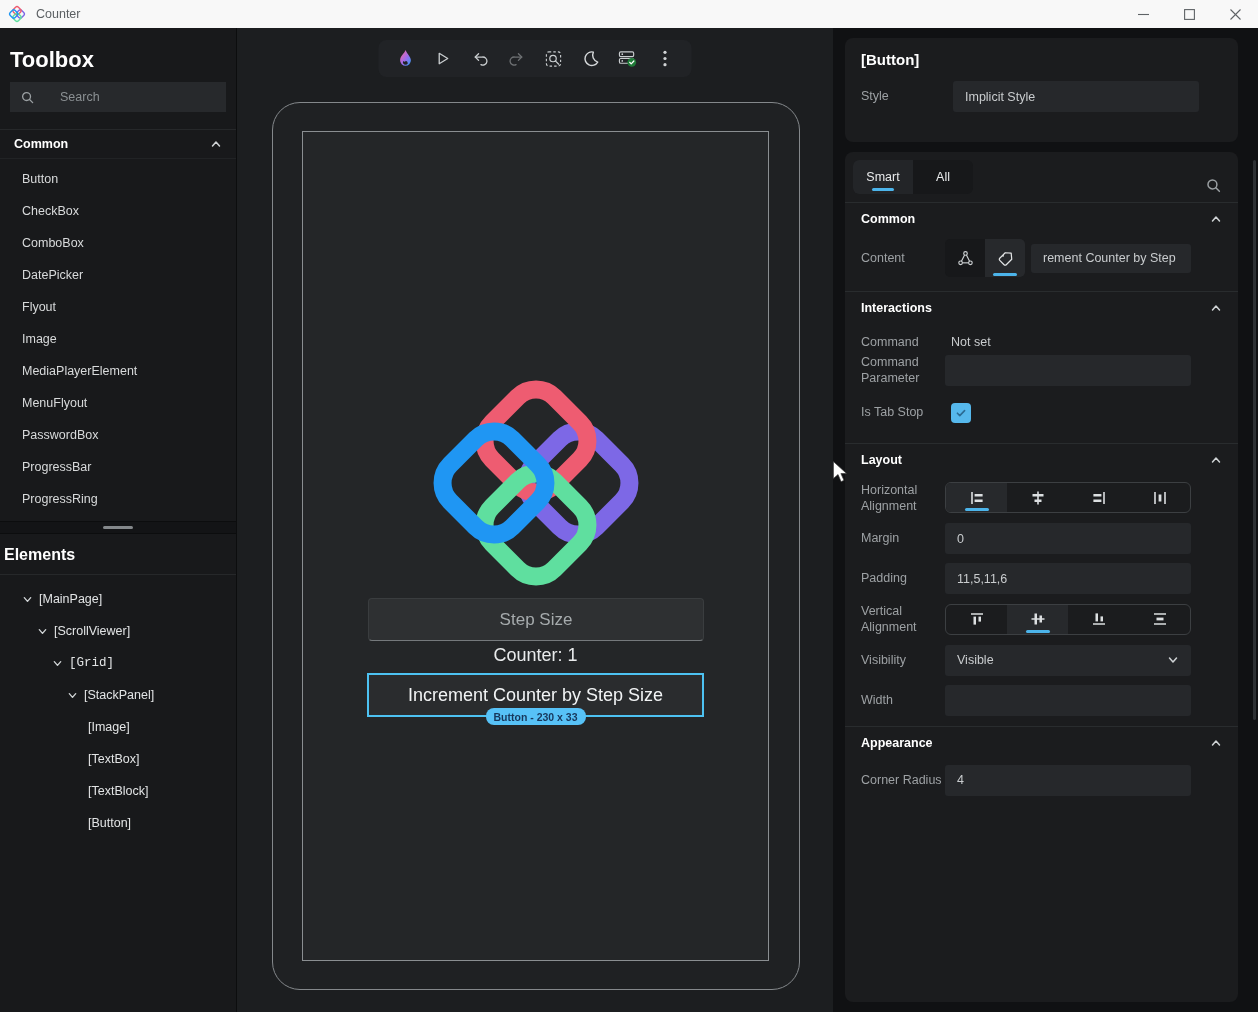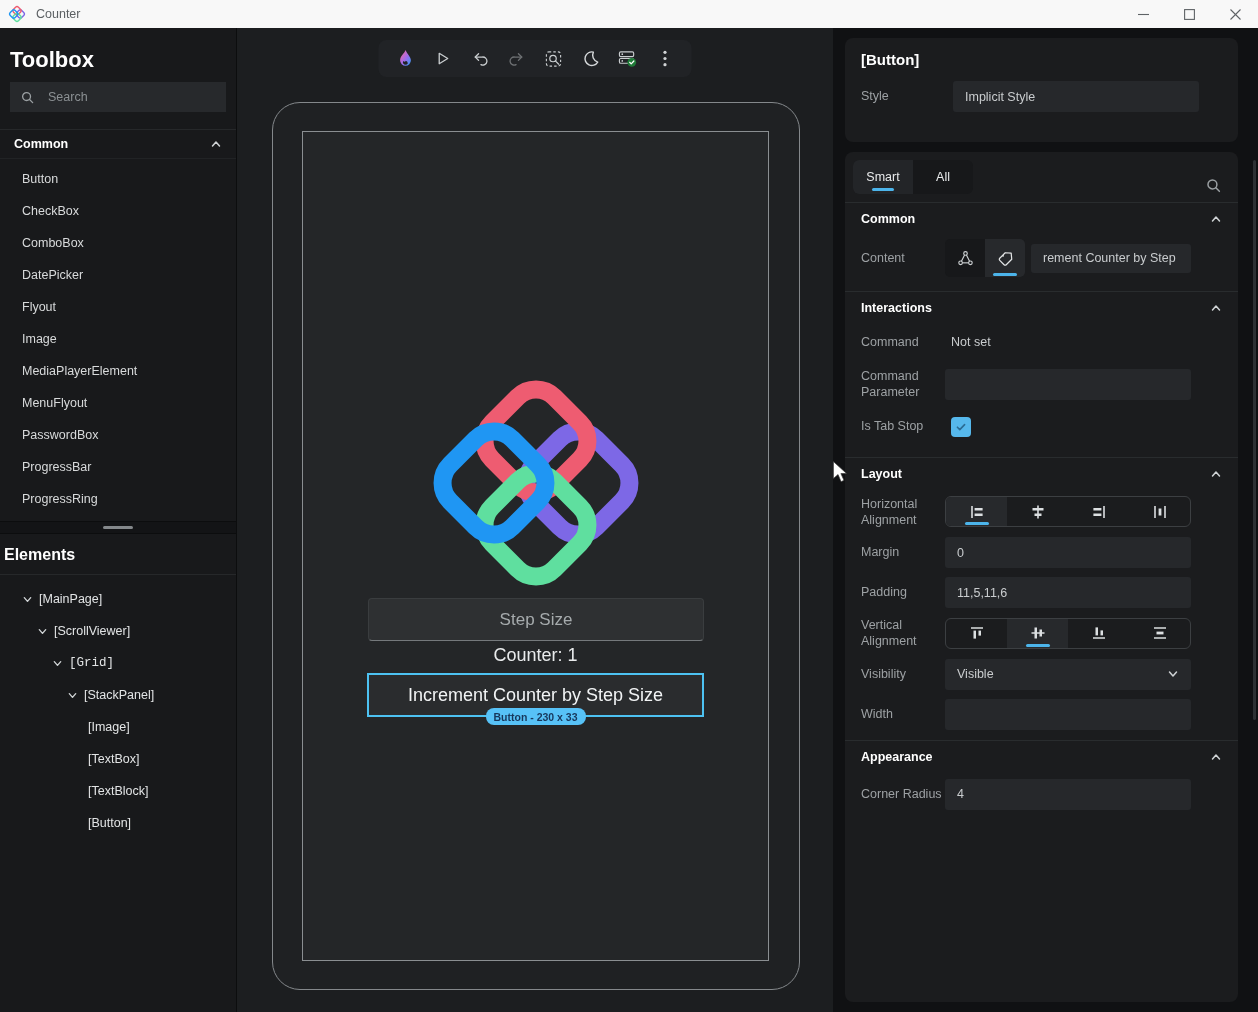--- a/index.html
+++ b/index.html
@@ -12,21 +12,21 @@
     display:flex; align-items:center; }
   .titlebar .appicon { width:18px; height:18px; margin-left:8px; }
   .titlebar .title { margin-left:10px; font-size:12.5px; color:#5c6063; }
   .win-controls { position:absolute; right:0; top:0; height:28px; display:flex; }
   .win-btn { width:46px; height:28px; display:flex; align-items:center; justify-content:center; color:#5f6366; }
 
   
   .sidebar { position:absolute; left:0; top:28px; width:237px; height:984px; background:#18191b; border-right:1px solid #0c0d0e; }
   .panel-h1 { color:#fff; font-size:22px; font-weight:bold; padding:19px 0 0 10px; }
   .searchbox { margin:9px 10px 0 10px; height:30px; background:#27292c; border-radius:0;
-    display:flex; align-items:center; padding:0 10px; gap:13px; }
+    display:flex; align-items:center; padding:0 10px; gap:25px; }
   .searchbox span { color:#8b9093; font-size:12.5px; }
   .tb-section { margin-top:17px; height:30px; border-top:1px solid #26282a; border-bottom:1px solid #212325;
     display:flex; align-items:center; justify-content:space-between; padding:0 14px; }
   .tb-section b { color:#fff; font-size:12.5px; }
   .tb-items { padding-top:4px; }
   .tb-item { height:32px; display:flex; align-items:center; padding-left:22px; color:#d8dadb; font-size:12.5px; cursor:default; }
   .splitter { margin-top:6px; height:13px; background:#131416; border-top:1px solid #0c0d0e; border-bottom:1px solid #0c0d0e;
     display:flex; align-items:center; justify-content:center; }
   .splitter i { display:block; width:30px; height:3.5px; border-radius:2px; background:#84888b; }
   .elements-h { color:#fff; font-size:16px; font-weight:bold; padding:12px 0 10px 4px; border-bottom:1px solid #26282a; }
@@ -404,21 +404,21 @@
       <div class="sec-h">
         <b>Interactions</b>
         <svg width="12" height="12" viewBox="0 0 12 12">
             <use href="#chev-up"></use>
           </svg>
       </div>
       <div class="row" style="margin-top:8px;height:24px">
         <div class="lbl">Command</div>
         <span class="value">Not set</span>
       </div>
-      <div class="row" style="margin-top:14px">
+      <div class="row" style="">
         <div class="lbl">Command Parameter</div>
         <div class="inp">
             <span></span>
           </div>
       </div>
       <div class="row" style="margin-top:16px;height:20px">
         <div class="lbl">Is Tab Stop</div>
         <div class="checkbox">
           <svg width="12" height="12" viewBox="0 0 12 12">
               <path d="M2.4 6.2 l2.4 2.4 l4.8 -5" fill="none" stroke="#2b6b93" stroke-width="1.6" stroke-linecap="round" stroke-linejoin="round"></path>

